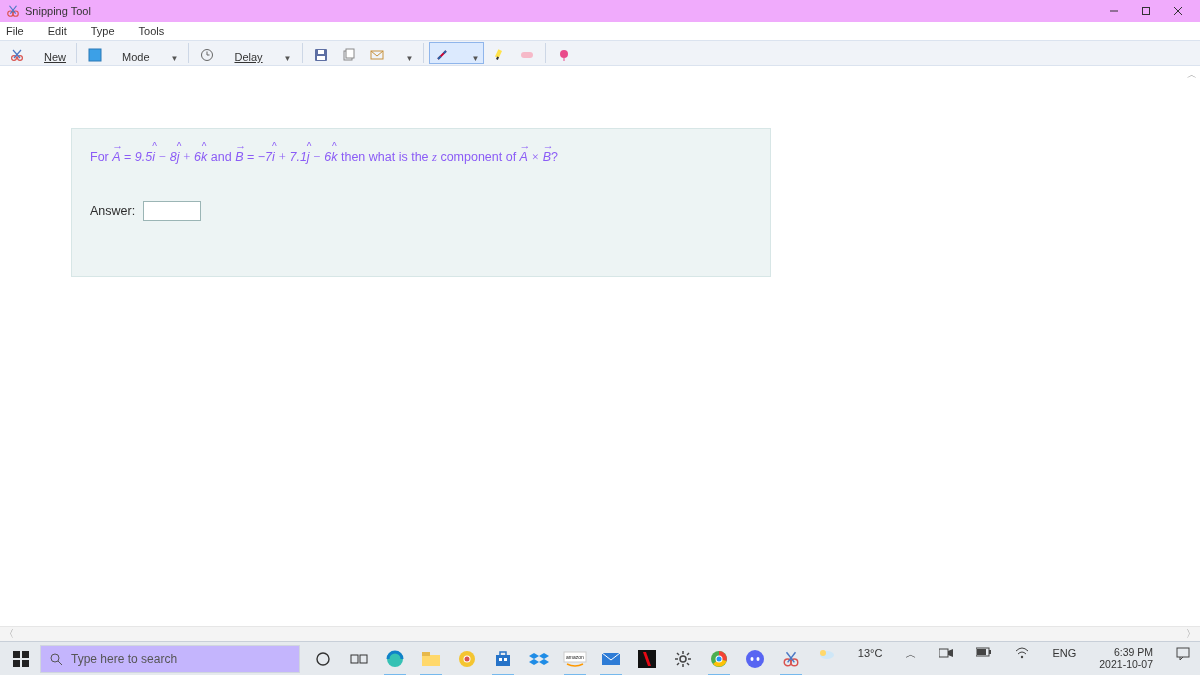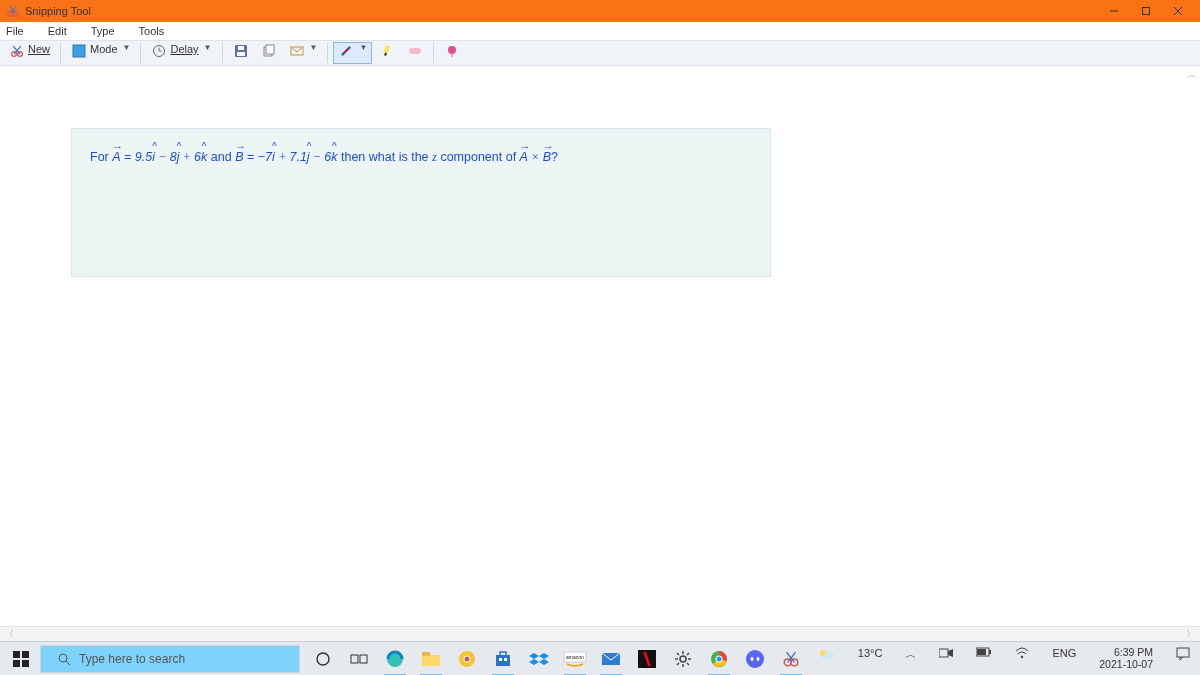--- a/index.html
+++ b/index.html
@@ -1,44 +1,44 @@
 <!DOCTYPE html>
 <html><head>
 <meta charset="utf-8">
 <style>
 *{margin:0;padding:0;box-sizing:border-box;font-family:"Segoe UI",Tahoma,sans-serif}
 body{width:1200px;height:675px;overflow:hidden;background:#fff;display:flex;flex-direction:column;position:relative}
-.titlebar{height:22px;background:#f97316;display:flex;align-items:center;padding:0 6px;font-size:11px;color:#333}
+.titlebar{height:22px;background:#f0abfc;display:flex;align-items:center;padding:0 6px;font-size:11px;color:#333}
 .titlebar .icon{width:14px;height:14px;margin-right:5px;display:flex;align-items:center;justify-content:center}
 .titlebar .spacer{flex:1}
 .winbtn{width:32px;height:20px;display:flex;align-items:center;justify-content:center;color:#555;font-size:11px}
 .menubar{height:18px;display:flex;align-items:center;padding:0 4px;font-size:11px;color:#333;gap:20px}
 .menubar span{padding:0 2px}
 .toolbar{height:26px;background:#f0f3f8;border-top:1px solid #dbe3ef;border-bottom:1px solid #dbe3ef;display:flex;align-items:center;padding:2px 4px;gap:2px;font-size:11px}
-.tbtn{height:22px;display:flex;align-items:flex-start;padding:0 4px;gap:3px;color:#333;border:1px solid transparent}
+.tbtn{height:22px;display:flex;align-items:flex-end;padding:0 4px;gap:19px;color:#333;border:1px solid transparent}
 .tbtn .caret{font-size:8px;color:#555;margin-left:2px}
 .vsep{width:1px;height:20px;background:#cdd7e6;margin:0 3px}
 .ticon{width:16px;height:16px;display:flex;align-items:center;justify-content:center}
 .active-tool{border:1px solid #8fb5eb;background:#dceafe}
 .content{flex:1;position:relative;background:#fff;overflow:hidden}
 .question-card{position:absolute;left:71px;top:62px;width:700px;height:149px;background:#edf4f4;border:1px solid #d7e6e6;padding:18px 18px}
-.qtext{font-size:12.5px;color:#1d4ed8;line-height:1.6}
+.qtext{font-size:12.5px;color:#8b5cf6;line-height:1.6}
 .math{font-family:'Cambria Math','Times New Roman',serif;font-style:italic}
 .vec{position:relative;display:inline-block}
 .vec::after{content:"→";position:absolute;top:-10px;left:0;right:0;font-size:11px;font-style:normal;text-align:center}
 .hat{position:relative;display:inline-block}
 .hat::after{content:"^";position:absolute;top:-8px;left:0;right:0;font-size:10px;font-style:normal;text-align:center}
 .answer-row{margin-top:34px;display:flex;align-items:center;gap:8px;font-size:12.5px;color:#2c2c2c}
 .answer-row input{width:58px;height:20px;border:1px solid #9bb5b5;background:#fff;padding:2px 4px;font-size:12px}
 .scrollup{position:absolute;right:3px;top:2px;font-size:10px;color:#888}
 .scrollbar-bot{height:15px;background:#f4f4f4;border-top:1px solid #e6e6e6;display:flex;align-items:center;color:#888;font-size:10px;padding:0 4px}
 .scrollbar-bot .spacer{flex:1}
 .taskbar{height:34px;background:#e6eaee;border-top:1px solid #c8cfd8;display:flex;align-items:center;padding:0 4px;font-size:12px;color:#333}
 .taskbar .startbtn{width:34px;height:34px;display:flex;align-items:center;justify-content:center}
-.searchbox{display:flex;align-items:center;gap:8px;height:28px;background:#7dd3fc;border:1px solid #d0d6de;padding:0 16px;width:260px;margin-left:2px;color:#555;font-size:12px}
+.searchbox{display:flex;align-items:center;gap:8px;height:28px;background:#c4b5fd;border:1px solid #d0d6de;padding:0 8px;width:260px;margin-left:2px;color:#555;font-size:12px}
 .tbicons{display:flex;align-items:center;gap:2px;margin-left:6px}
 .tbicons .app{width:34px;height:34px;display:flex;align-items:center;justify-content:center;position:relative}
 .tbicons .app.u::after{content:"";position:absolute;bottom:0;left:6px;right:6px;height:2px;background:#76b9ed}
 .tray{margin-left:auto;display:flex;align-items:flex-start;gap:23px;padding-right:6px;font-size:11px;color:#333}
 .tray .clock{text-align:right;line-height:1.1;font-size:10.5px}
 svg{display:block}
 </style>
 </head>
 <body>
 
@@ -173,20 +173,24 @@
         </svg>
       </span>
     </div>
 </div>
 
 <div class="content">
   <span class="scrollup">︿</span>
   <div class="question-card">
     <div class="qtext">
       <span>For </span><span class="math"><span class="vec">A</span></span><span> = </span><span class="math"><span>9.5</span><span class="hat">i</span> − <span>8</span><span class="hat">j</span> + <span>6</span><span class="hat">k</span></span><span> and </span><span class="math"><span class="vec">B</span></span><span> = </span><span class="math"><span>−7</span><span class="hat">i</span> + <span>7.1</span><span class="hat">j</span> − <span>6</span><span class="hat">k</span></span><span> then what is the </span><span class="math">z</span><span> component of </span><span class="math"><span class="vec">A</span></span><span class="math"> × </span><span class="math"><span class="vec">B</span></span><span>?</span>
+    </div>
+    <div class="answer-row">
+      <span>Answer:</span>
+      <input type="text" style="">
     </div>
   </div>
 </div>
 
 <div class="scrollbar-bot">
   <span>〈</span>
   <span class="spacer"></span>
   <span>〉</span>
 </div>
 

